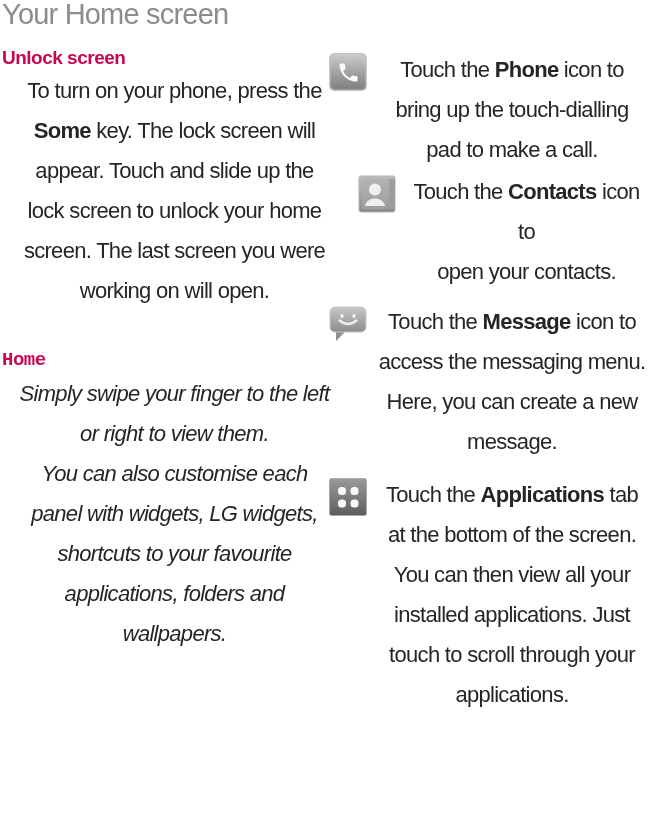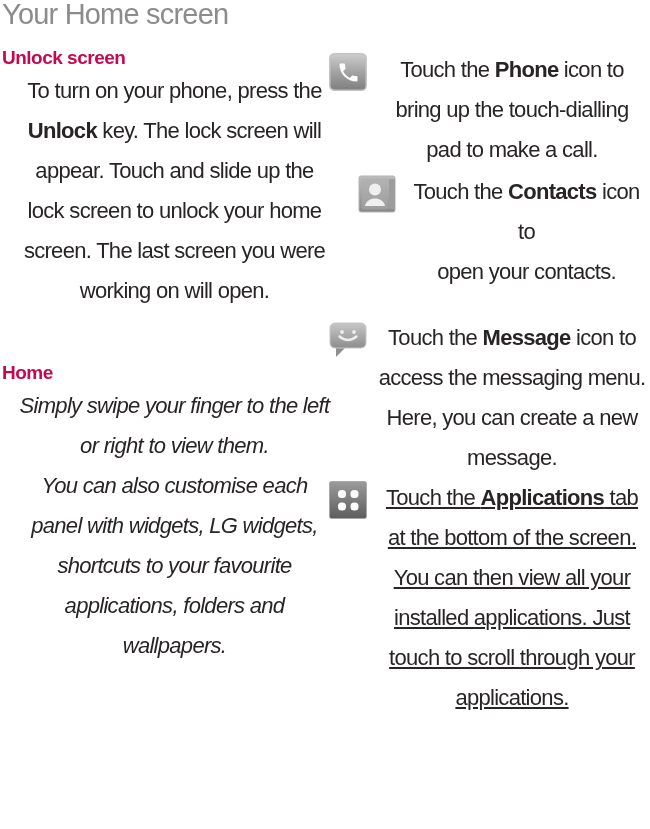--- a/index.html
+++ b/index.html
@@ -13,53 +13,53 @@
     position:absolute;left:2px;top:-2px;margin:0;
     font-size:29px;font-weight:normal;line-height:32px;letter-spacing:-0.8px;
     color:var(--title-gray,#8a8c8e);
   }
   .col-left{position:absolute;left:2px;top:44px;width:345px;}
   .col-right{position:absolute;left:329px;top:50px;width:321px;}
   .sec-h{
     margin:0;font-size:19px;line-height:27px;font-weight:bold;letter-spacing:-0.5px;
     color:var(--heading-pink,#c60852);
   }
-  .h-home{margin-top:48px;}
+  .h-home{margin-top:36px;font-family:Liberation Mono, monospace;}
   p.body{
     margin:0;font-size:22px;line-height:40px;letter-spacing:-0.7px;
     white-space:pre-line;
     text-align:center;
   }
   .mt13{margin-top:13px;font-style:italic;}
   .mt12{margin-top:12px;}
   .mt4{margin-top:4px;}
   .mt3{margin-top:3px;}
   b{font-weight:bold;}
   
   .item{display:flex;align-items:flex-start;}
   .item .icon-box{flex:none;width:38px;height:38px;margin:3px 7px 0 0;}
   .item p.body{flex:1;margin-top:0;}
   .item-contacts{margin-top:2px;padding-left:29px;}
-  .item-message{margin-top:26px;}
-  .item-apps{text-decoration:underline;}
+  .item-message{margin-top:10px;}
+  .item-apps{margin-top:13px;}
   .p-open{margin-top:7px;}
   .p-note{margin-top:2px;}
   svg{display:block;}
 </style>
 </head>
 <body>
 
 <div class="page">
 
   <h1 class="page-title">Your Home screen</h1>
 
   <div class="col-left">
     <h2 class="sec-h">Unlock screen</h2>
     <p class="body mt12"><span>To turn on your phone, press the
-</span><b>Unlock</b><span> key. The lock screen will
+</span><b>Some</b><span> key. The lock screen will
 appear. Touch and slide up the
 lock screen to unlock your home
 screen. The last screen you were
 working on will open.</span></p>
 
     <h2 class="sec-h h-home">Home</h2>
     <p class="body mt13">Simply swipe your finger to the left
 or right to view them.
 You can also customise each
 panel with widgets, LG widgets,

